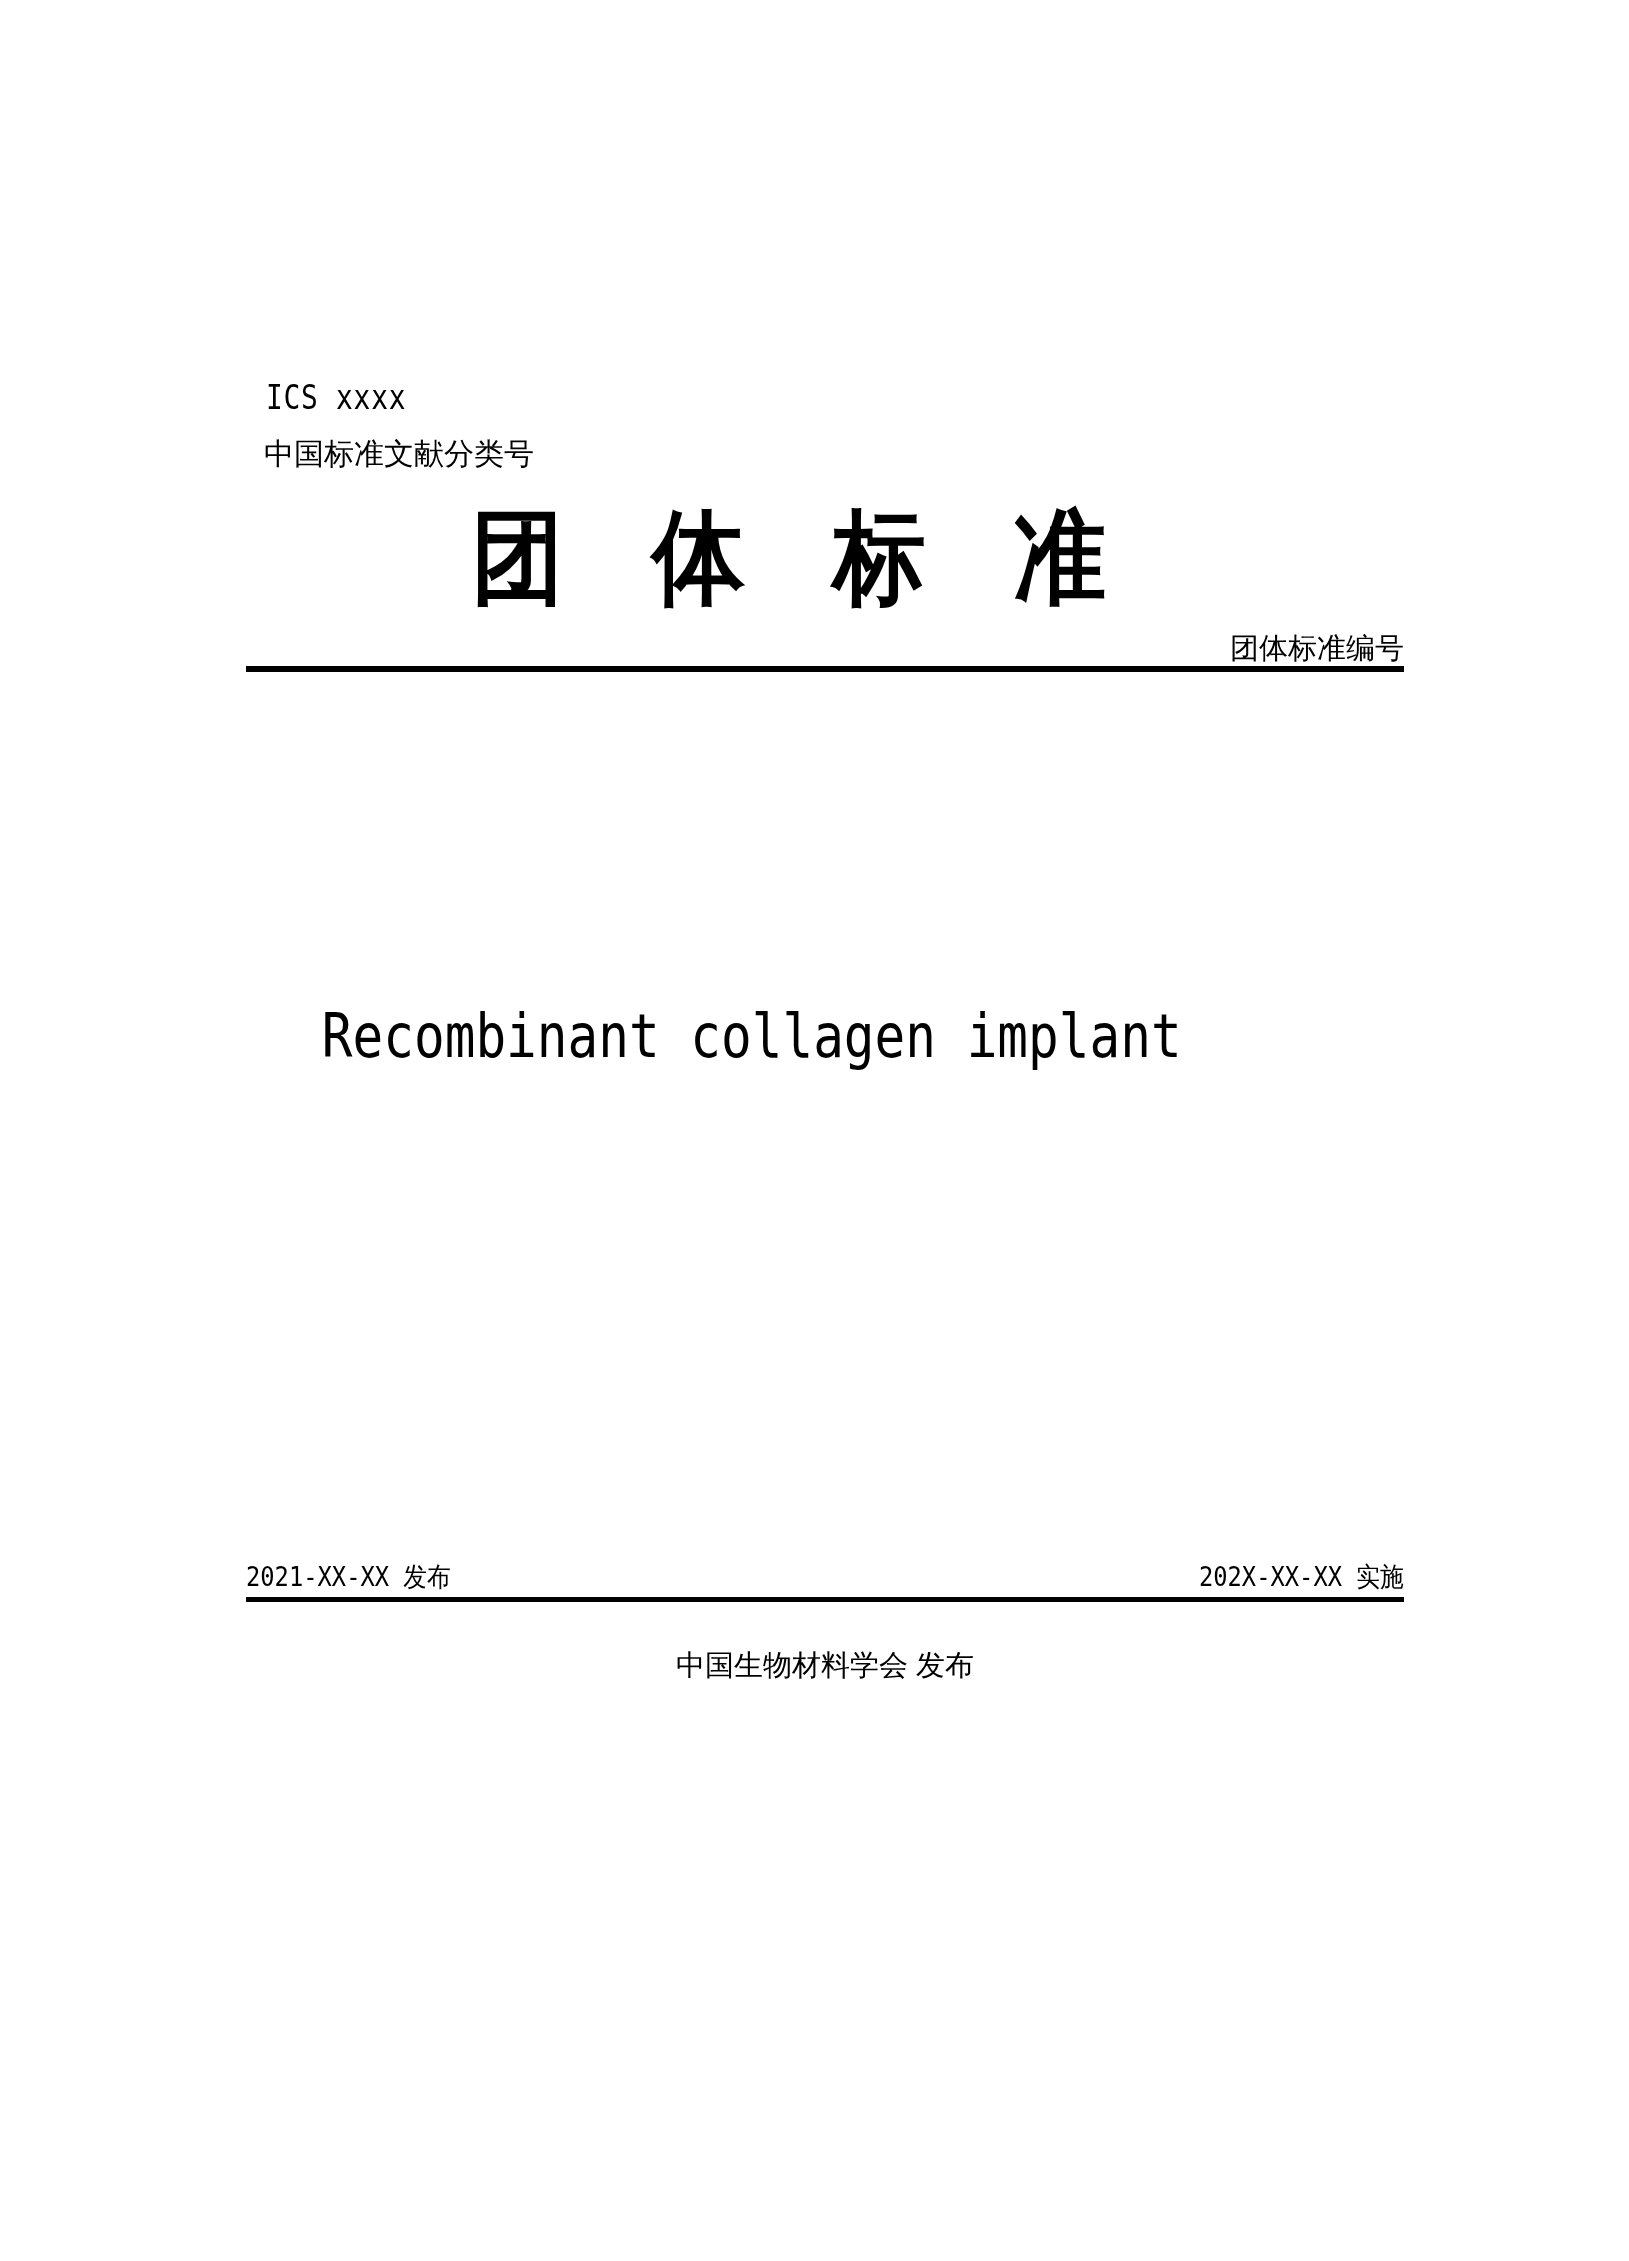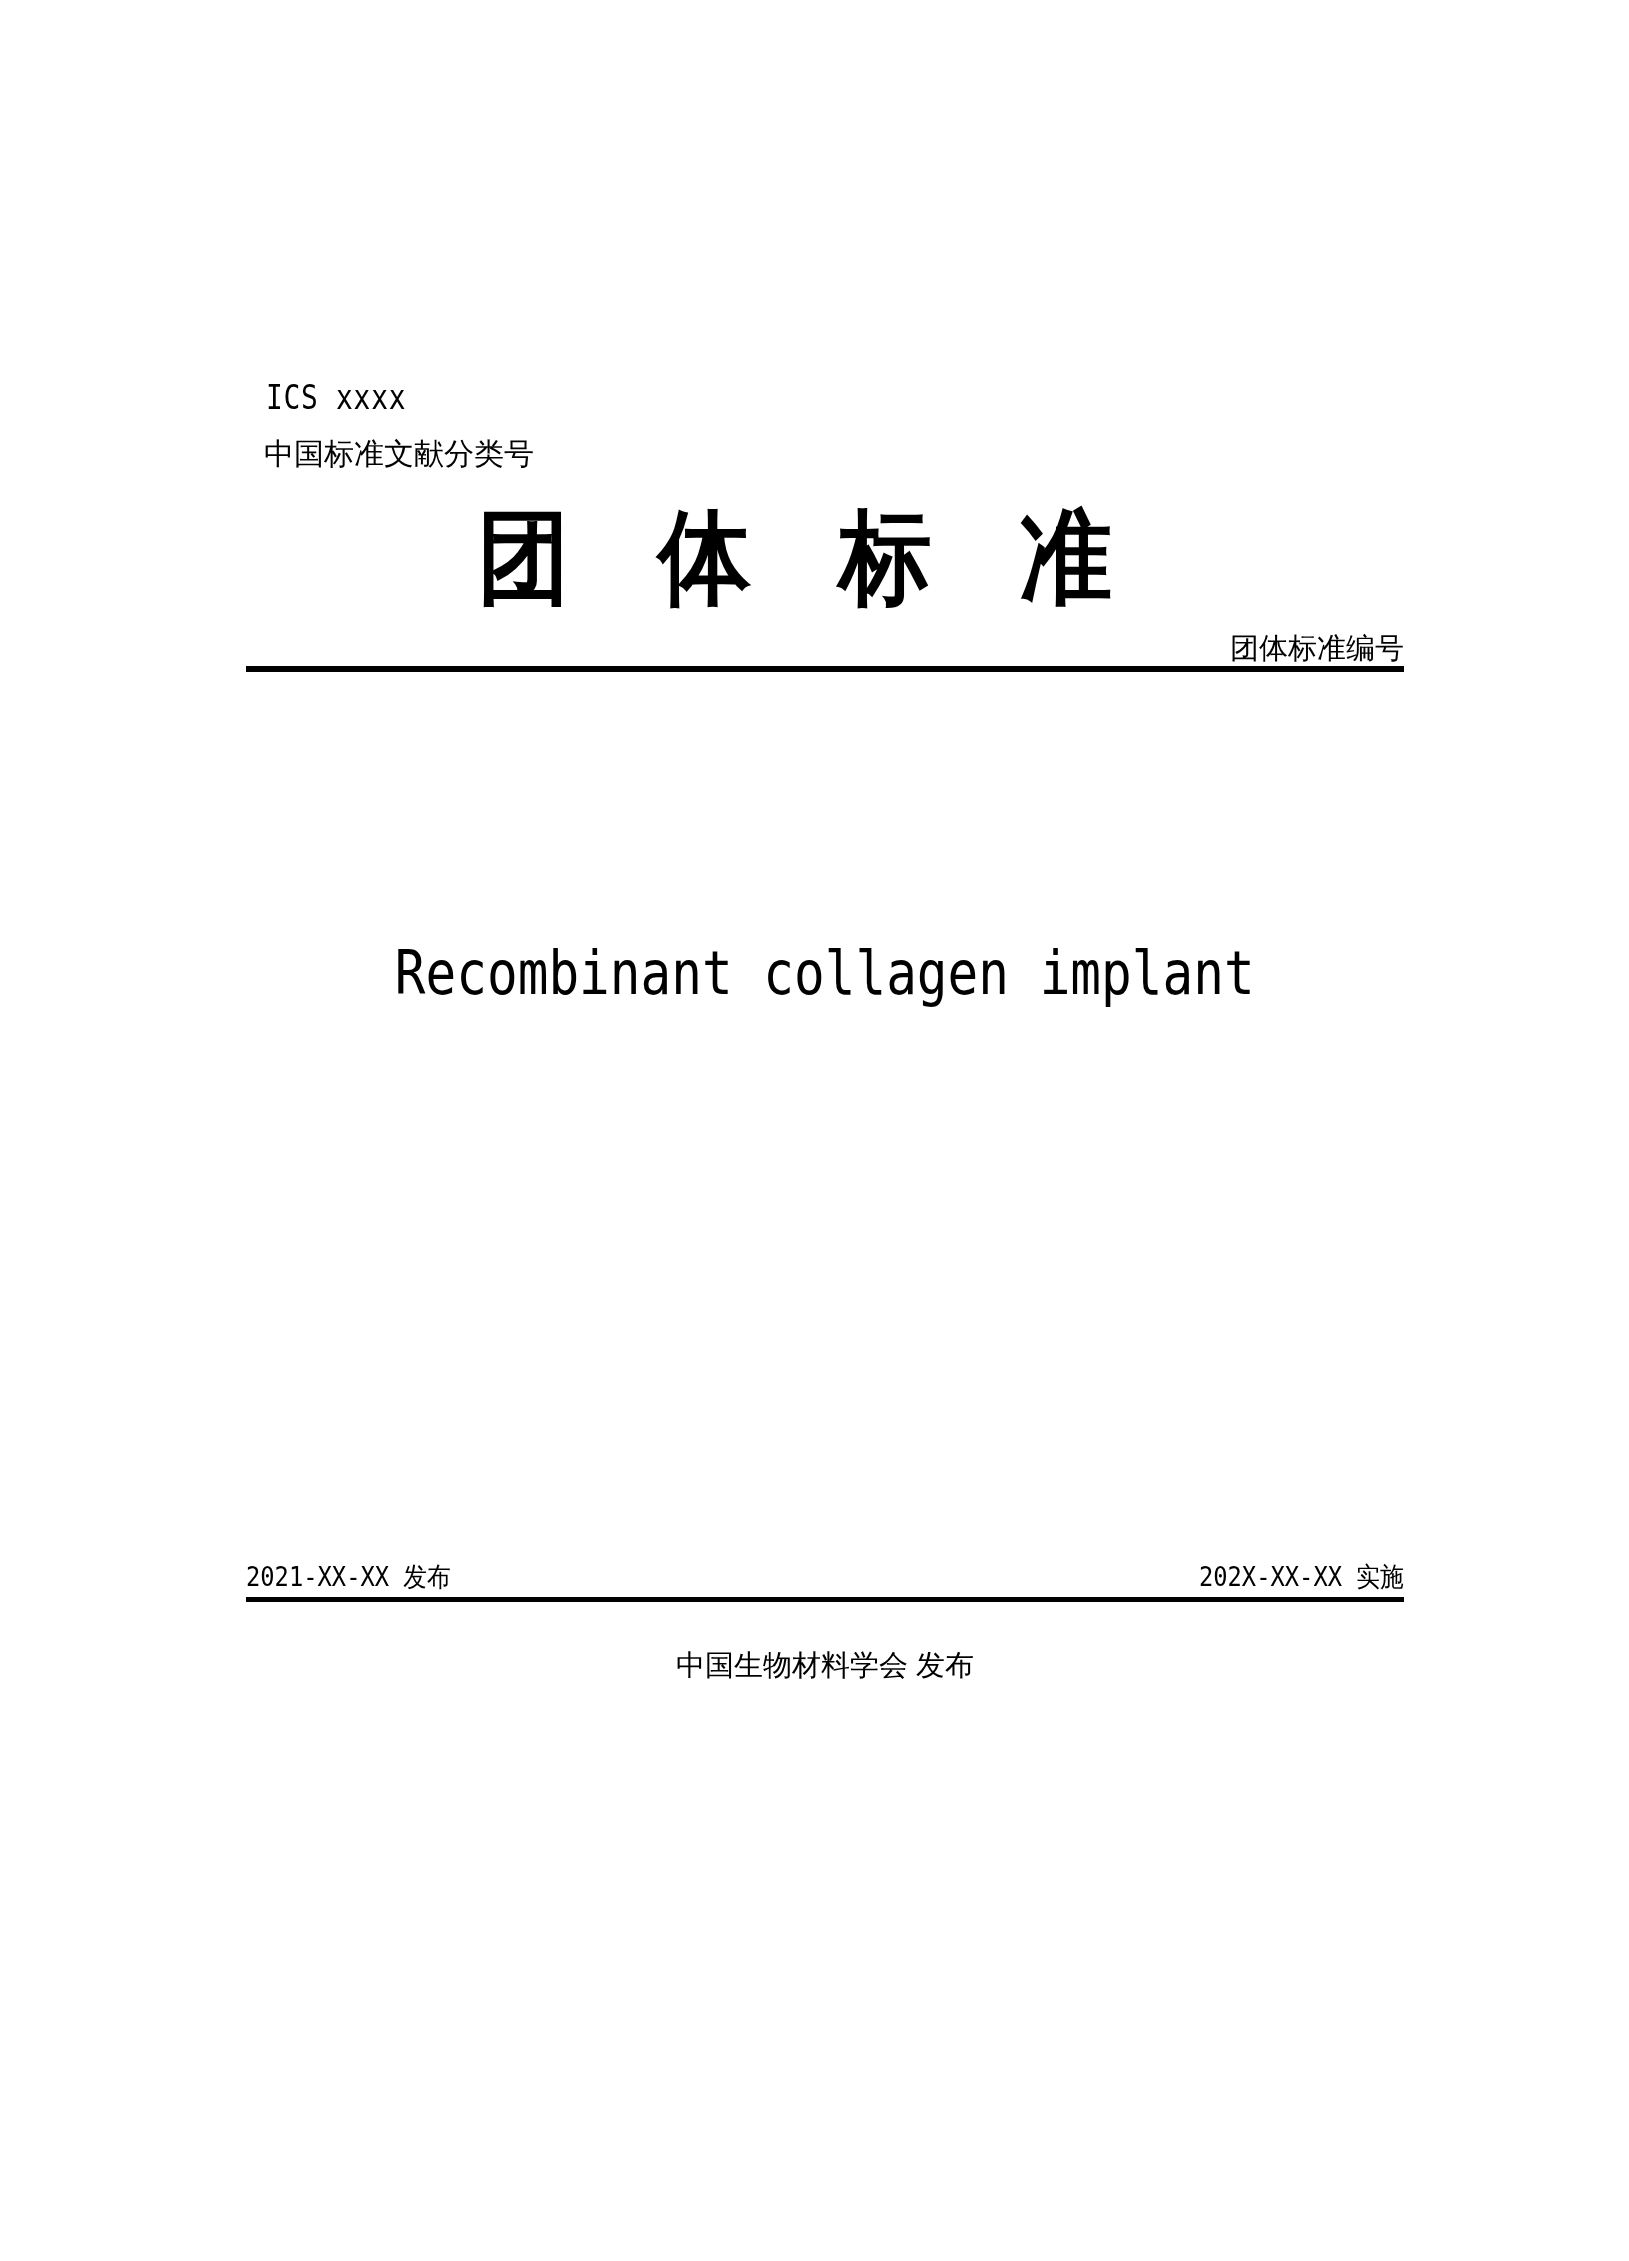--- a/index.html
+++ b/index.html
@@ -38,21 +38,21 @@
     left: 264px;
     top: 414px;
     font-size: 30px;
     font-weight: 400;
     white-space: nowrap;
     margin-top: 20px;
   }
 
   
   .doc-type-wrap {
-    left: 260px;
+    left: 254px;
     width: 1158px;
     top: 506px;
     text-align: center;
     line-height: 1;
   }
   .doc-type-title {
     display: inline-block;
     font-size: 103px;
     font-weight: 700;
     letter-spacing: 0.95em;
@@ -88,22 +88,22 @@
   .title-cn {
     display: inline-block;
     font-size: 59px;
     font-weight: 700;
     letter-spacing: 3.6px;
     white-space: nowrap;
   }
   .title-en-wrap {
     left: 246px;
     width: 1158px;
-    top: 943px;
-    text-align: center;
+    top: 1006px;
+    text-align: left;
     line-height: 1;
   }
   .title-en {
     display: inline-block;
     font-family: "DejaVu Sans Mono", monospace;
     font-size: 60px;
     font-weight: 400;
     white-space: nowrap;
     transform: scaleX(0.85);
     transform-origin: center;

